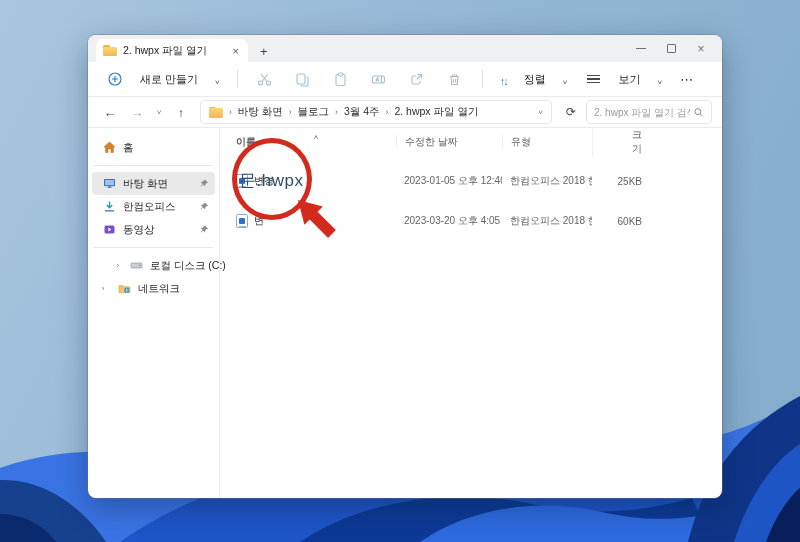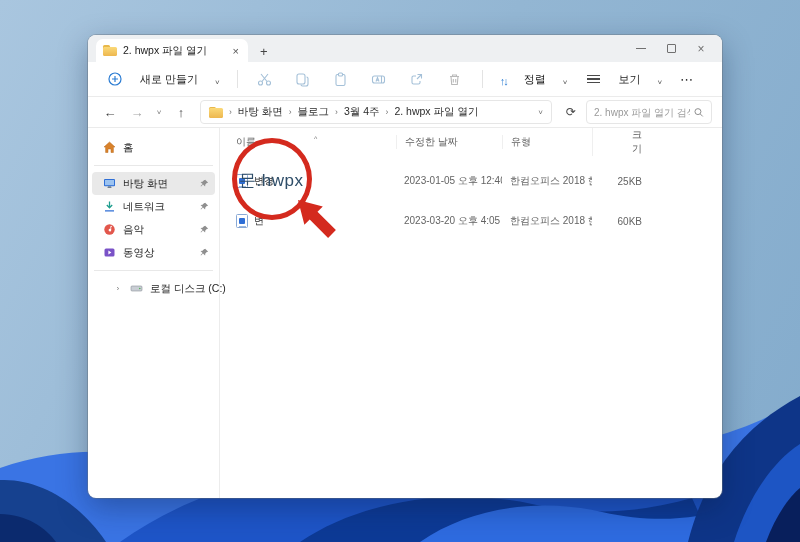--- a/index.html
+++ b/index.html
@@ -78,21 +78,21 @@
   .sitem.sel { background:#e9e9e9; }
   .sitem .pin { margin-left:auto; }
   .sdiv { height:1px; background:#e8e8e8; margin:6px 2px; }
   .sico { width:14px; height:14px; flex:0 0 auto; display:flex; align-items:center; justify-content:center; }
   .exp { width:8px; font-size:7px; color:#666; flex:0 0 auto; }
   .indent { padding-left:22px;text-align:center; }
 
   .main { flex:1; position:relative; padding:4px 8px 0 8px; min-width:0; }
   .cols { display:flex; height:20px; align-items:center; font-size:10px; color:#5f5f5f; }
   .col { padding:0 8px; position:relative; }
-  .col-name { width:168px; display:flex; align-items:center; }
+  .col-name { width:168px; display:flex; align-items:center;font-weight:bold; }
   .col-date { width:106px; border-left:1px solid #efefef; }
   .col-type { width:90px; border-left:1px solid #efefef; }
   .col-size { width:58px; border-left:1px solid #efefef; text-align:right;padding-left:36px; }
   .sortasc { font-size:7px; color:#777; margin-left:58px; align-self:flex-start; }
   .frow { display:flex; height:22px; align-items:center; font-size:10px; color:#333;margin-top:18px; }
   .cell { padding:0 8px; white-space:nowrap; overflow:hidden; }
   .cell-name { width:168px; display:flex; align-items:center; gap:6px; color:#2b2b2b; }
   .cell-date { width:106px; color:#636363; }
   .cell-type { width:90px; color:#636363; }
   .cell-size { width:58px; text-align:right; color:#636363; }
@@ -292,35 +292,21 @@
             </svg>
           </span>
       </div>
       <div class="sitem">
         <span class="sico">
           <svg width="13" height="13" viewBox="0 0 13 13" fill="none" stroke="#1f9e8e" stroke-width="1.3">
               <path d="M6.5 1.5v6M3.8 5l2.7 2.8L9.2 5"></path>
               <path d="M2 10.8h9" stroke="#2f6fd6"></path>
             </svg>
         </span>
-        <span>네트워크</span>
-        <span class="pin">
-            <svg width="9" height="9" viewBox="0 0 9 9">
-              <path d="M5.2.8l3 3-1.4.3-1.5 1.5-.2 2L3 5.5 1 7.5.6 7 2.6 5 .5 2.9l2-.2L4 1.2z" fill="#8f8f8f"></path>
-            </svg>
-          </span>
-      </div>
-      <div class="sitem">
-        <span class="sico">
-          <svg width="13" height="13" viewBox="0 0 13 13">
-              <circle cx="6.5" cy="6.5" r="5.2" fill="#e2574c"></circle>
-              <path d="M8.2 3.8v3.4a1.3 1.3 0 1 1-.8-1.2V3.2l1.6-.4v1z" fill="#fff"></path>
-            </svg>
-        </span>
-        <span>음악</span>
+        <span>한컴오피스</span>
         <span class="pin">
             <svg width="9" height="9" viewBox="0 0 9 9">
               <path d="M5.2.8l3 3-1.4.3-1.5 1.5-.2 2L3 5.5 1 7.5.6 7 2.6 5 .5 2.9l2-.2L4 1.2z" fill="#8f8f8f"></path>
             </svg>
           </span>
       </div>
       <div class="sitem">
         <span class="sico">
           <svg width="13" height="13" viewBox="0 0 13 13">
               <rect x="1.5" y="2.5" width="10" height="8" rx="1.5" fill="#7a52c7"></rect>
@@ -338,20 +324,31 @@
 
       <div class="sitem indent">
         <span class="exp">›</span>
         <span class="sico">
           <svg width="13" height="13" viewBox="0 0 13 13">
               <rect x="1" y="4" width="11" height="5" rx="1" fill="#c9ced4" stroke="#8a9097" stroke-width=".6"></rect>
               <circle cx="9.8" cy="6.5" r=".8" fill="#4caf50"></circle>
             </svg>
         </span>
         <span>로컬 디스크 (C:)</span>
+      </div>
+      <div class="sitem">
+        <span class="exp">›</span>
+        <span class="sico">
+          <svg width="13" height="13" viewBox="0 0 13 13">
+              <path d="M1 3.5h4l1 1.3h6v6H1z" fill="#f0c75e" stroke="#c79a3a" stroke-width=".5"></path>
+              <circle cx="8.8" cy="8.2" r="2.6" fill="#3a86d4"></circle>
+              <path d="M6.3 8.2h5M8.8 5.7v5" stroke="#fff" stroke-width=".5" fill="none"></path>
+            </svg>
+        </span>
+        <span>네트워크</span>
       </div>
     </div>
 
     <div class="main">
       <div class="cols">
         <div class="col col-name">
           <span>이름</span>
           <span class="sortasc">^</span>
         </div>
         <div class="col col-date">수정한 날짜</div>

